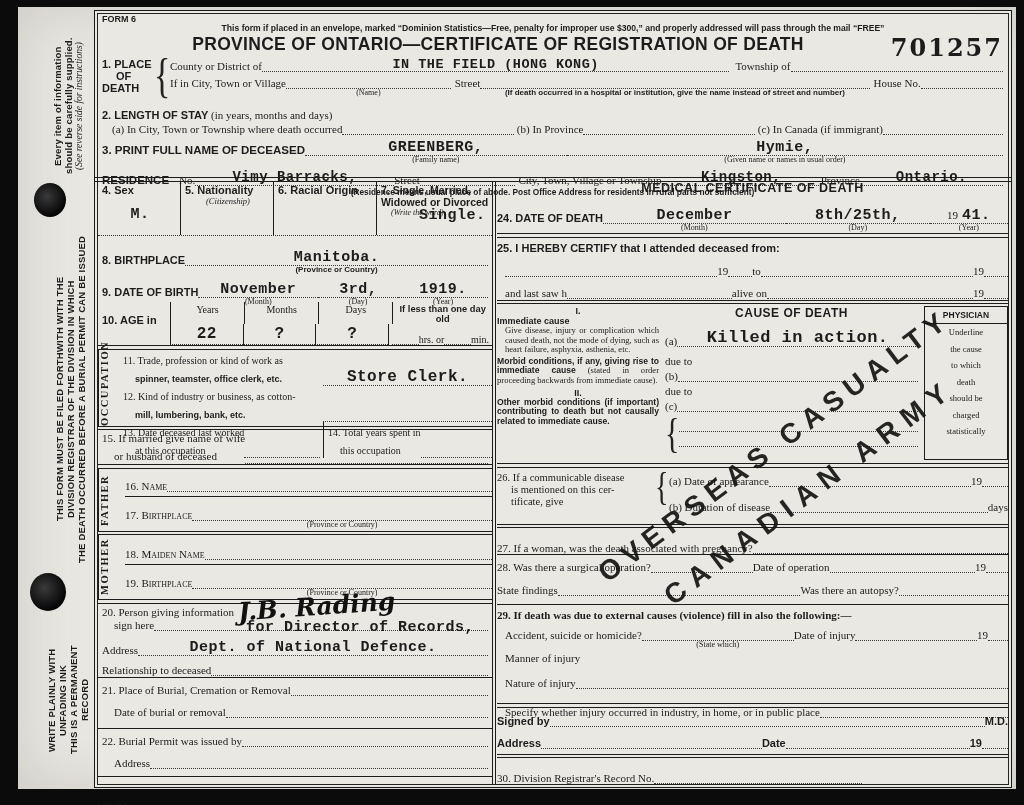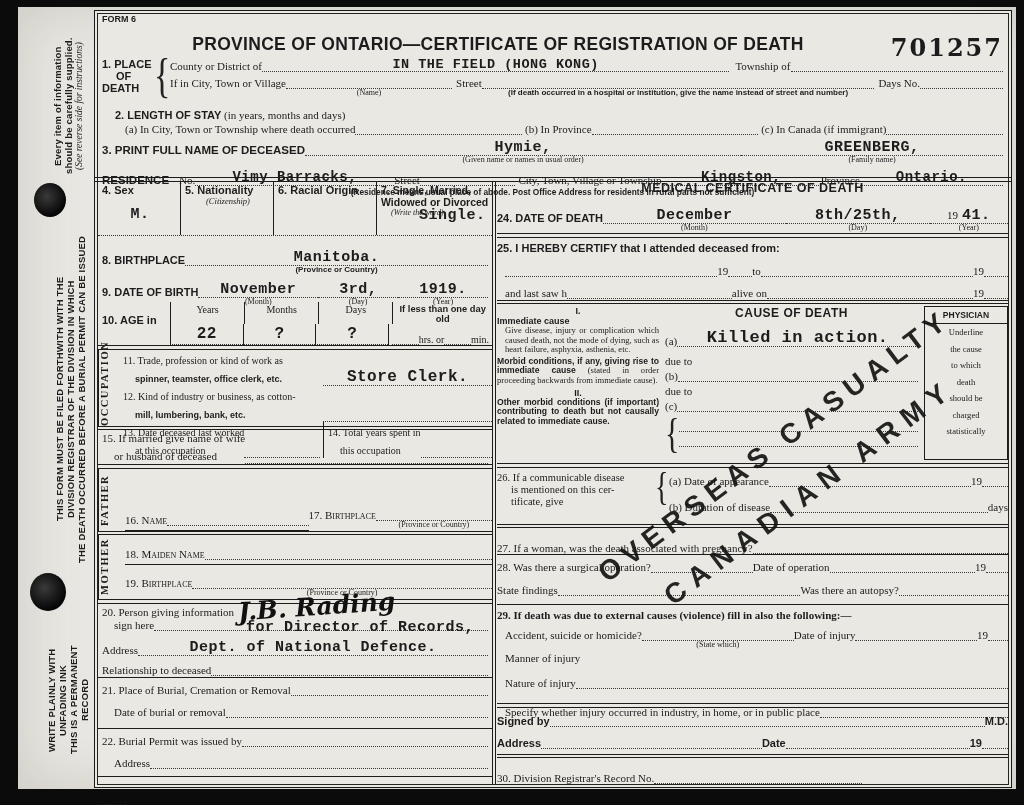--- a/index.html
+++ b/index.html
@@ -67,20 +67,21 @@
     <div class="vtext" style="left:28px;top:608px;height:170px;width:48px;">
       <div class="vb">WRITE PLAINLY WITH</div>
       <div class="vb">UNFADING INK</div>
       <div class="vb">THIS IS A PERMANENT</div>
       <div class="vb">RECORD</div>
     </div>
 
     <div class="form">
 
       <div class="abs bs fs9" style="left:7px;top:3px;">FORM 6</div>
+      <div class="abs bs" style="left:0;right:0;top:12px;text-align:center;font-size:8.6px;">This form if placed in an envelope, marked “Dominion Statistics—Free, penalty for improper use $300,” and properly addressed will pass through the mail “FREE”</div>
       <div class="abs bs" style="left:0;right:110px;top:23px;text-align:center;font-size:17.5px;letter-spacing:.3px;">PROVINCE OF ONTARIO—CERTIFICATE OF REGISTRATION OF DEATH</div>
       <div class="abs" style="right:8px;top:22px;font-family:'DejaVu Serif',serif;font-weight:bold;font-size:24px;letter-spacing:2px;">701257</div>
 
       <div class="abs" style="left:7px;top:47px;right:8px;">
         <div style="display:flex;">
           <div style="width:52px;flex:0 0 52px;">
             <div class="bs fs11">1. PLACE</div>
             <div class="bs fs11" style="padding-left:14px;">OF</div>
             <div class="bs fs11">DEATH</div>
           </div>
@@ -94,44 +95,44 @@
             </div>
             <div class="row fs11" style="margin-bottom:10px;">
               <span class="lbl">If in City, Town or Village</span>
               <span class="fld" style="flex:1.1;">
                   <span class="sub">(Name)</span>
                 </span>
               <span class="lbl" style="margin-left:4px;">Street</span>
               <span class="fld" style="flex:2.6;">
                   <span class="sub bs">(If death occurred in a hospital or institution, give the name instead of street and number)</span>
                 </span>
-              <span class="lbl" style="margin-left:4px;">Days No.</span>
+              <span class="lbl" style="margin-left:4px;">House No.</span>
               <span class="fld" style="flex:.55;"></span>
             </div>
           </div>
         </div>
       </div>
 
-      <div class="abs" style="left:20px;top:98px;right:8px;">
+      <div class="abs" style="left:7px;top:98px;right:8px;">
         <div class="fs11"><span class="bs">2. LENGTH OF STAY</span> <span>(in years, months and days)</span></div>
         <div class="row fs11" style="margin-top:1px;padding-left:10px;">
           <span class="lbl">(a) In City, Town or Township where death occurred</span>
           <span class="fld grow"></span>
           <span class="lbl" style="margin-left:3px;text-align:center;">(b) In Province</span>
           <span class="fld grow"></span>
           <span class="lbl" style="margin-left:3px;">(c) In Canada (if immigrant)</span>
           <span class="fld" style="flex:.7;"></span>
         </div>
       </div>
 
       <div class="abs" style="left:7px;top:126px;right:8px;">
         <div class="row" style="margin-bottom:11px;">
           <span class="bs lbl" style="font-size:11.5px;">3. PRINT FULL NAME OF DECEASED</span>
+          <span class="fld" style="flex:1.2;"><span class="typed" style="font-size:15px;">GREENBERG,</span><span class="sub">(Family name)</span></span>
           <span class="fld" style="flex:2;"><span class="typed" style="font-size:15px;">Hymie,</span><span class="sub">(Given name or names in usual order)</span></span>
-          <span class="fld" style="flex:1.2;"><span class="typed" style="font-size:15px;">GREENBERG,</span><span class="sub">(Family name)</span></span>
         </div>
         <div class="row">
           <span class="bs lbl" style="font-size:11.5px;margin-right:10px;">RESIDENCE</span>
           <span class="lbl fs11">No.</span>
           <span class="fld" style="flex:1.25;"><span class="typed" style="font-size:14px;">Vimy Barracks,</span></span>
           <span class="lbl fs11">Street</span>
           <span class="fld" style="flex:.6;"></span>
           <span class="lbl fs11" style="margin-left:3px;">City, Town, Village or Township</span>
           <span class="fld" style="flex:1;"><span class="typed" style="font-size:14px;">Kingston,</span></span>
           <span class="lbl fs11">Province</span>
@@ -244,21 +245,21 @@
           <span>
             <span class="fs11 lbl">15. If married give name of wife</span><br>
             <span class="fs11 lbl" style="padding-left:12px;">or husband of deceased</span>
           </span>
           <span class="fld grow"></span>
         </div>
         <div class="dbl"></div>
 
         <div style="display:flex;height:62px;">
           <div class="sidecell">FATHER</div>
-          <div class="grow" style="display:flex;flex-direction:row;padding-left:6px;">
+          <div class="grow" style="display:flex;flex-direction:column;padding-left:6px;">
             <div class="row" style="flex:1;border-bottom:1px solid #1c1c1c;padding-bottom:4px;">
               <span class="fs11 lbl" style="font-variant:small-caps;">16. Name</span>
               <span class="fld grow"></span>
             </div>
             <div class="row" style="flex:1;padding-bottom:10px;">
               <span class="fs11 lbl" style="font-variant:small-caps;">17. Birthplace</span>
               <span class="fld grow">
                   <span class="sub">(Province or Country)</span>
                 </span>
             </div>

